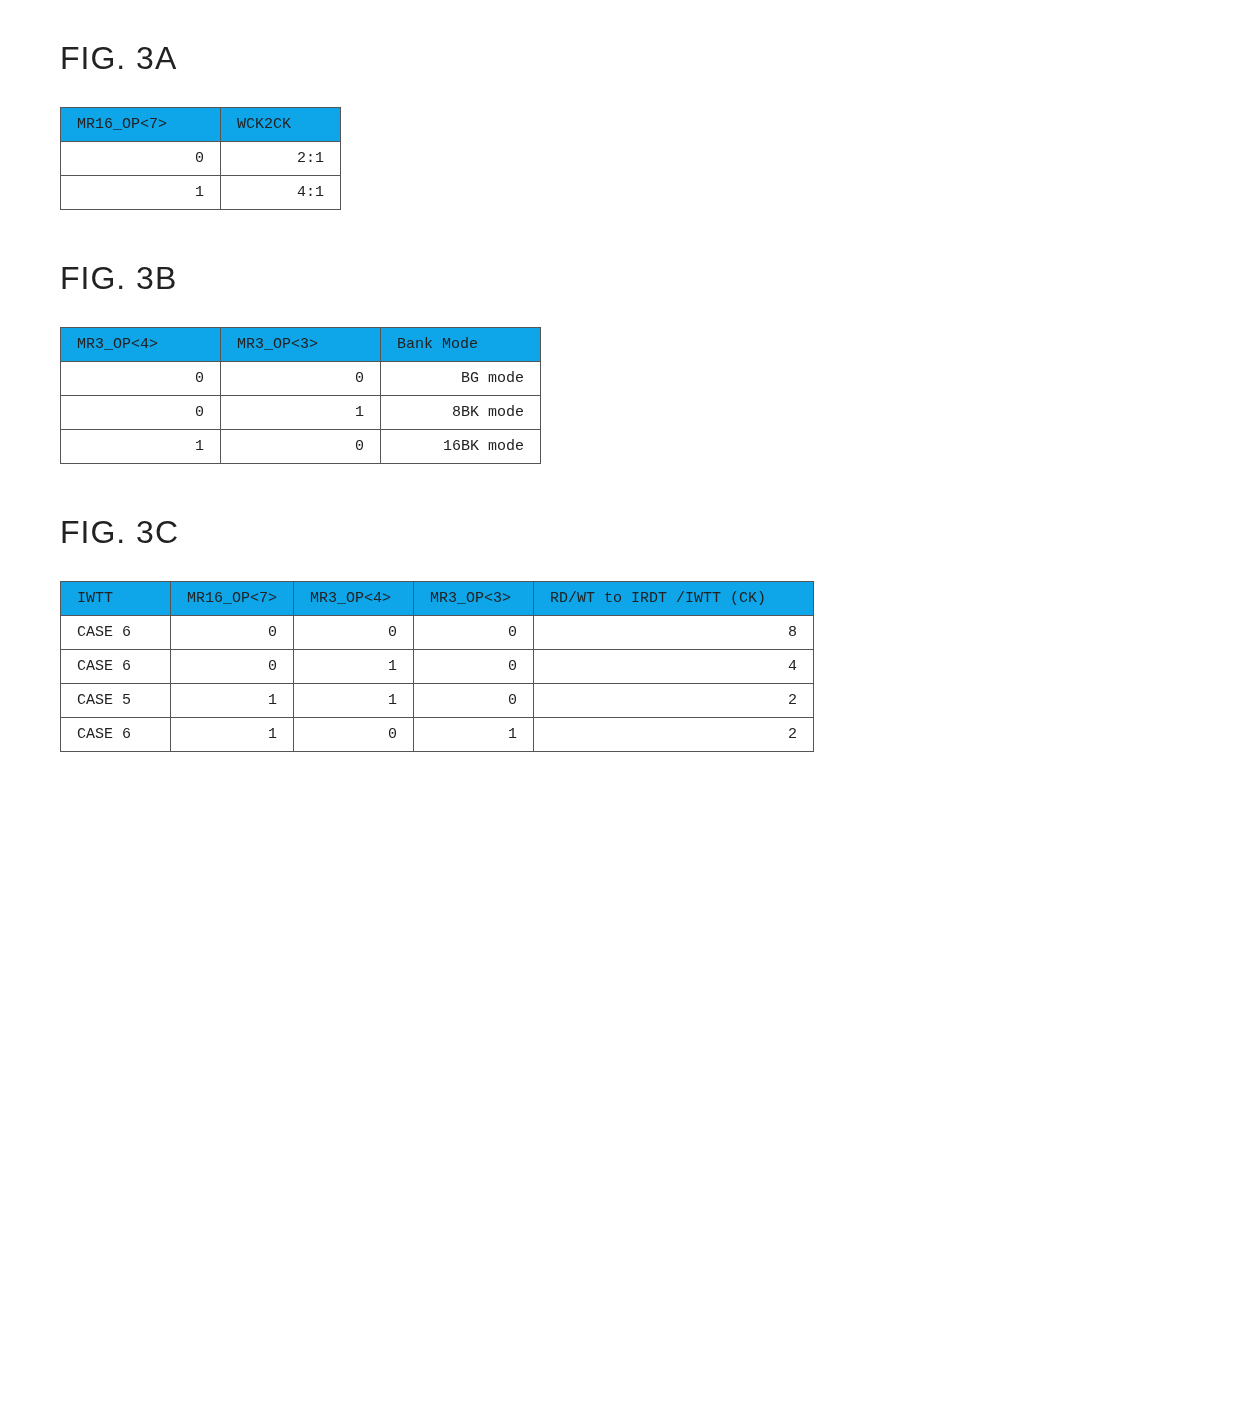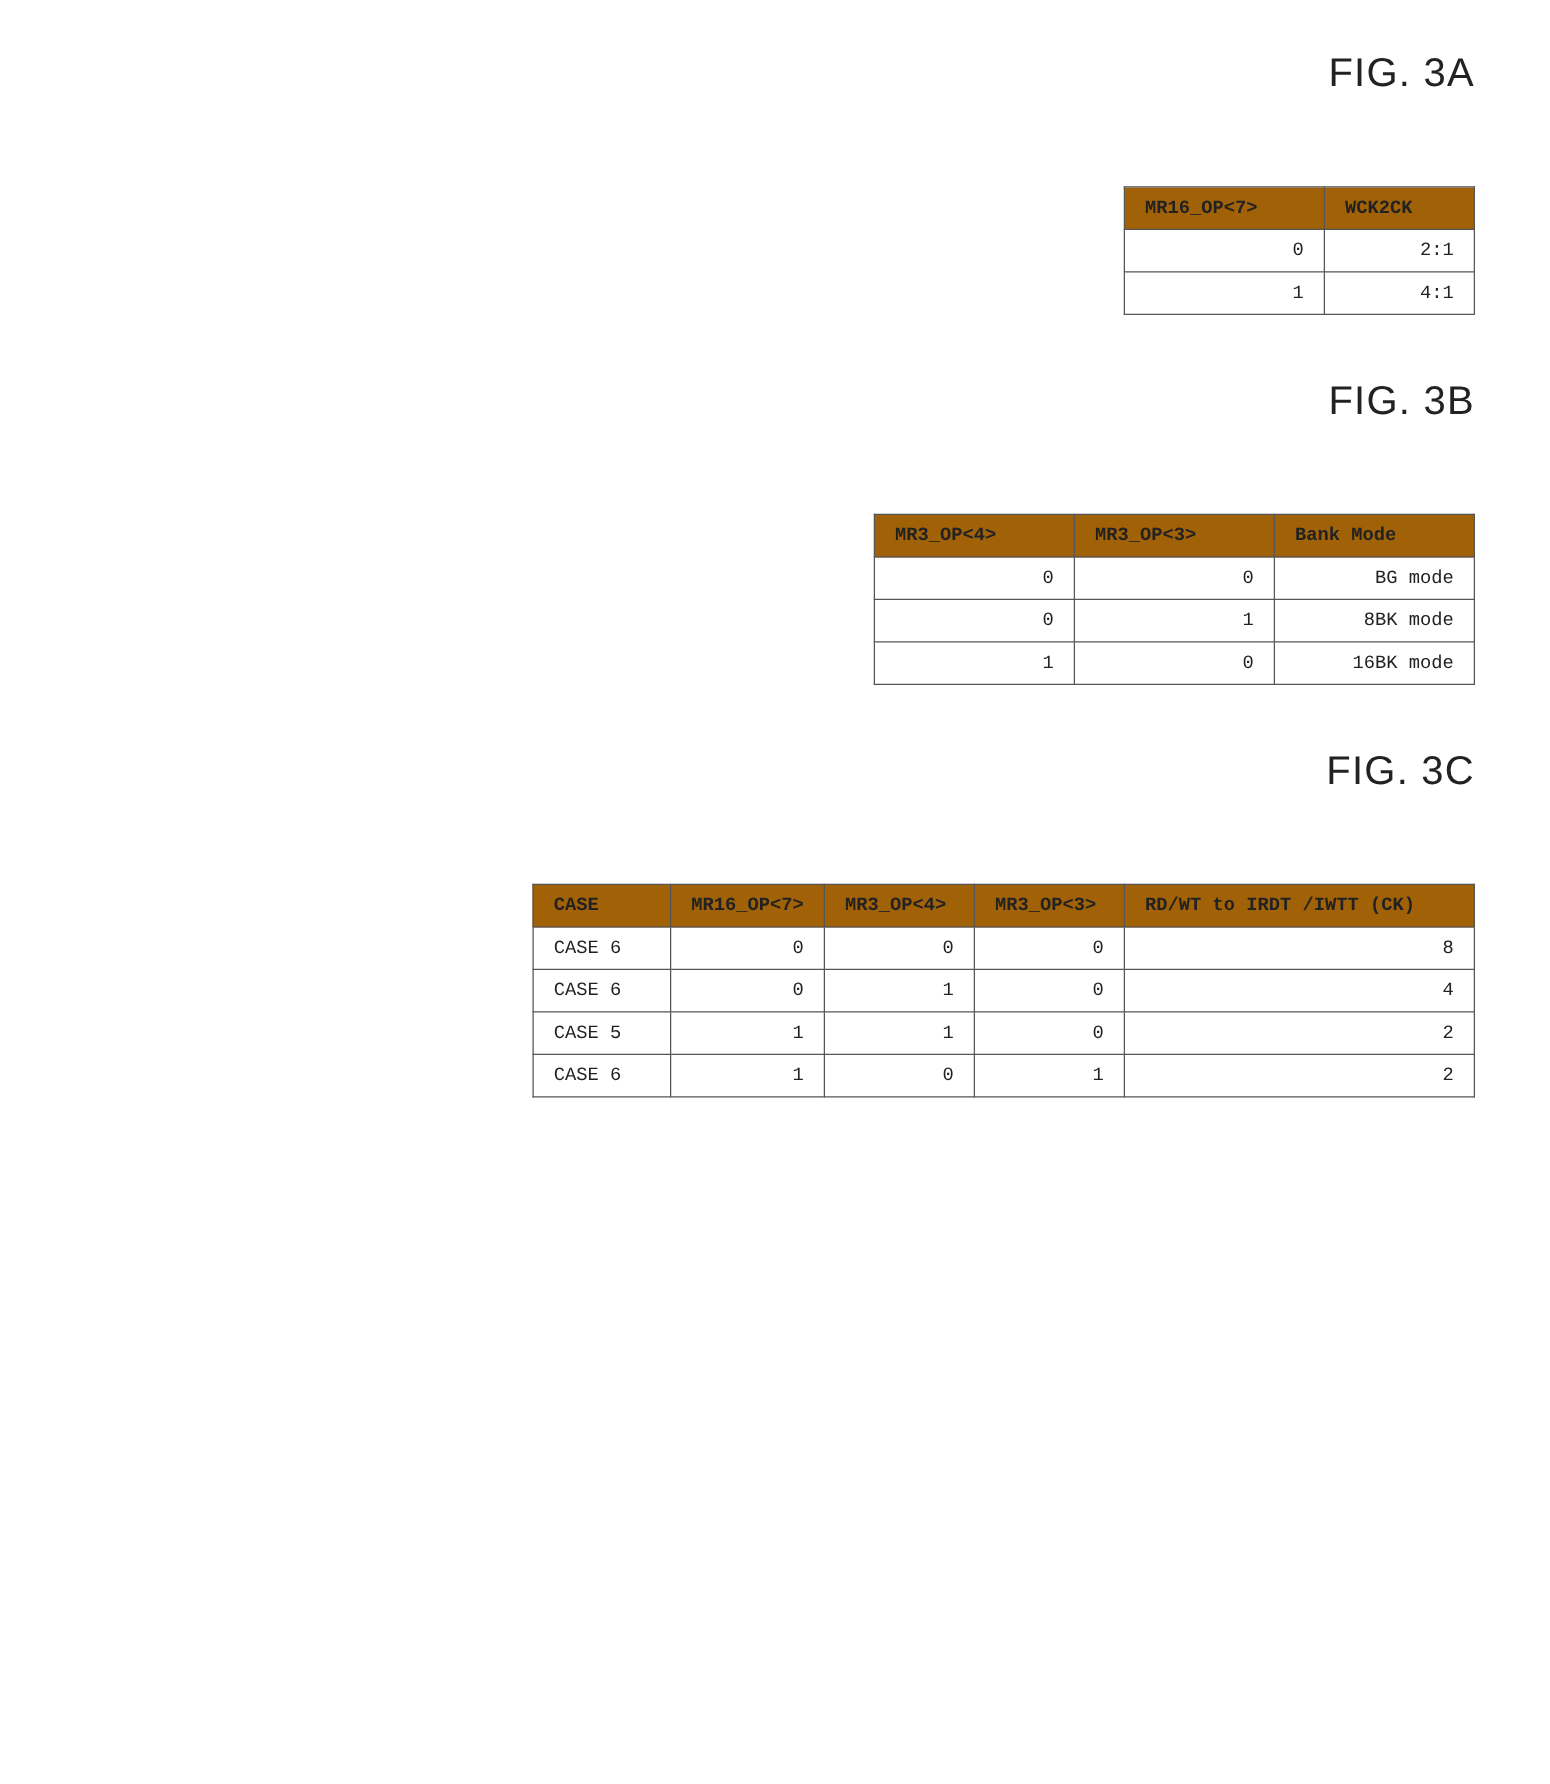--- a/index.html
+++ b/index.html
@@ -14,23 +14,22 @@
       font-size: 15px;
       color: #222;
       width: 1240px;
       min-height: 1427px;
       padding: 40px 60px;
     }
 
     .section {
       display: flex;
       flex-direction: column;
-      align-items: flex-end;
+      align-items: flex-start;
       margin-bottom: 50px;
-      gap: 42px;
     }
 
     .fig-title {
       font-size: 32px;
       font-weight: normal;
       font-family: Arial, sans-serif;
       margin-bottom: 30px;
       letter-spacing: 1px;
     }
 
@@ -41,22 +40,22 @@
     }
 
     th, td {
       border: 1px solid #555;
       padding: 8px 16px;
       text-align: left;
       min-width: 80px;
     }
 
     th {
-      background: #a16207;
-      font-weight: bold;
+      background: #0ea5e9;
+      font-weight: normal;
     }
 
     td.right-align {
       text-align: right;
     }
 
     
     .table-3a th:nth-child(1),
     .table-3a td:nth-child(1) {
       width: 160px;
@@ -138,21 +137,21 @@
     </tr>
       </tbody>
   </table>
 </div>
 
 <div class="section">
   <h2 class="fig-title">FIG. 3C</h2>
   <table class="table-3c">
     <thead>
       <tr>
-        <th>CASE</th>
+        <th>IWTT</th>
         <th>MR16_OP&lt;7&gt;</th>
         <th>MR3_OP&lt;4&gt;</th>
         <th>MR3_OP&lt;3&gt;</th>
         <th>RD/WT to IRDT /IWTT (CK)</th>
       </tr>
     </thead>
     <tbody id="fig3c-body">
     <tr>
       <td>CASE 6</td>
       <td class="right-align">0</td>

